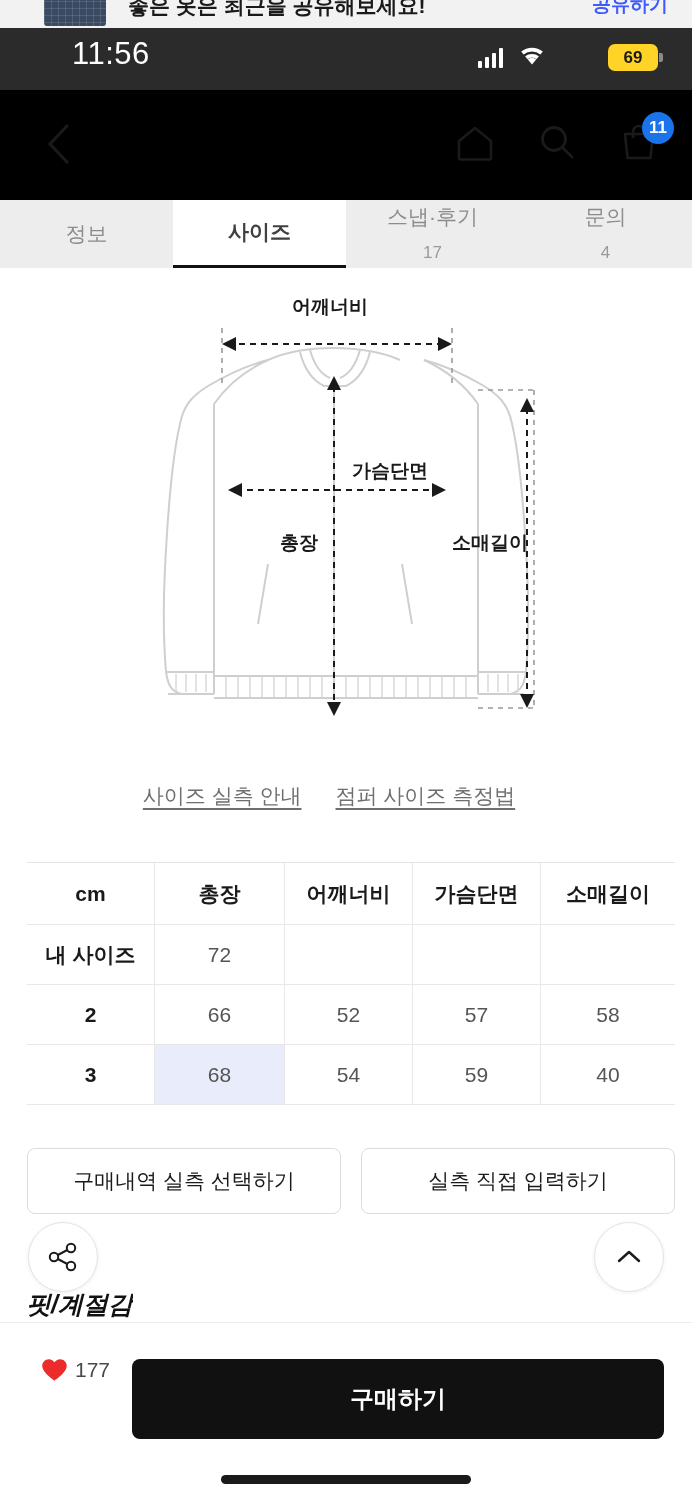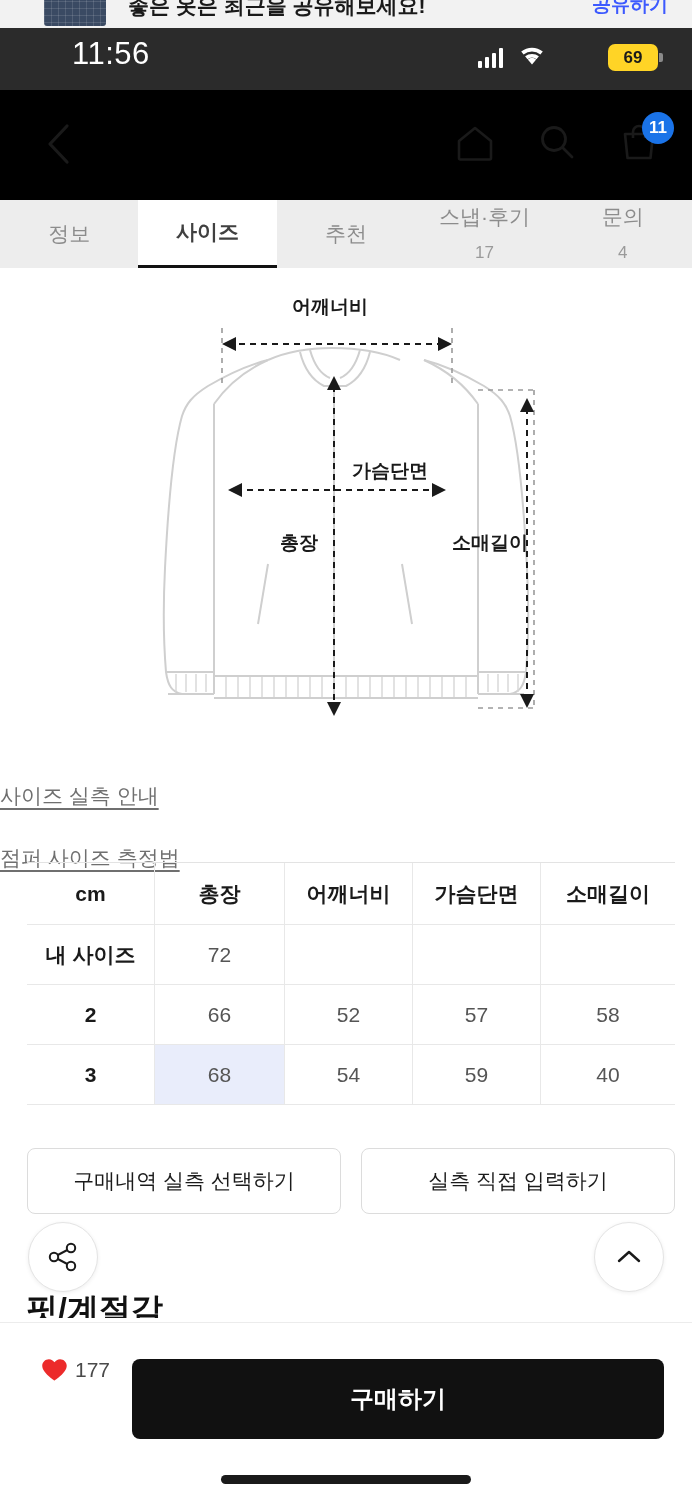--- a/index.html
+++ b/index.html
@@ -108,22 +108,22 @@
     position: absolute; top: 268px; left: 0; width: 692px; height: 500px;
     background: #fff;
   }
   .diagram-label {
     position: absolute; font-size: 19px; font-weight: 700; color: #1a1a1a;
     white-space: nowrap;
   }
 
   
   .links-row {
-    position: absolute; top: 782px; left: 0; width: 642px;
-    display: flex; justify-content: center; gap: 34px; flex-direction: column;
+    position: absolute; top: 782px; left: 8px; width: 642px;
+    display: flex; justify-content: center; gap: 34px;
   }
   .links-row a {
     font-size: 21px; color: #6f6f6f; text-decoration: underline;
     text-underline-offset: 5px;
   }
 
   
   .table {
     position: absolute; top: 862px; left: 27px; width: 648px;
     border-top: 1px solid #e3e3e3;
@@ -163,21 +163,21 @@
     background: #fff; border: 1px solid #e4e4e4;
     display: flex; align-items: center; justify-content: center;
     box-shadow: 0 1px 4px rgba(0,0,0,.07);
   }
   .fab.share { left: 28px; top: 1222px; }
   .fab.up { right: 28px; top: 1222px; }
 
   
   .section-peek {
     position: absolute; top: 1288px; left: 26px;
-    font-size: 32px; font-weight: 700; color: #111; overflow: hidden; height: 30px;
+    font-size: 25px; font-weight: 700; color: #111; overflow: hidden; height: 30px; font-style: italic;
   }
 
   
   .bottombar {
     position: absolute; bottom: 0; left: 0; width: 692px; height: 178px;
     background: #fff; border-top: 1px solid #ececec;
   }
   .like {
     position: absolute; left: 40px; top: 24px; width: 70px;
     display: flex; flex-direction: row; align-items: center; gap: 6px;
@@ -252,23 +252,20 @@
       </div>
     </div>
   </div>
 
   <div class="tabs">
     <div class="tab">
       <span>정보</span>
     </div>
     <div class="tab active">
       <span>사이즈</span>
-    </div>
-    <div class="tab">
-      <span>추천</span>
     </div>
     <div class="tab">
       <span>스냅·후기</span>
       <span class="sub">17</span>
     </div>
     <div class="tab">
       <span>문의</span>
       <span class="sub">4</span>
     </div>
   </div>

